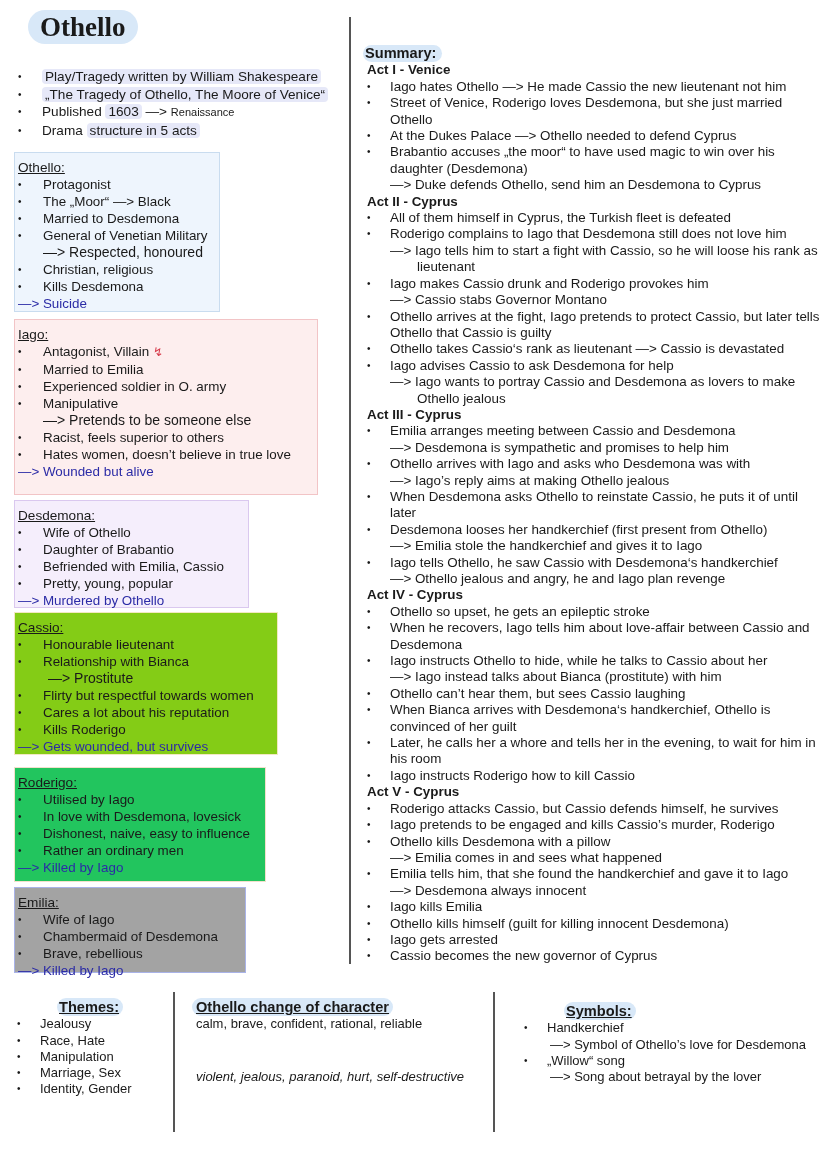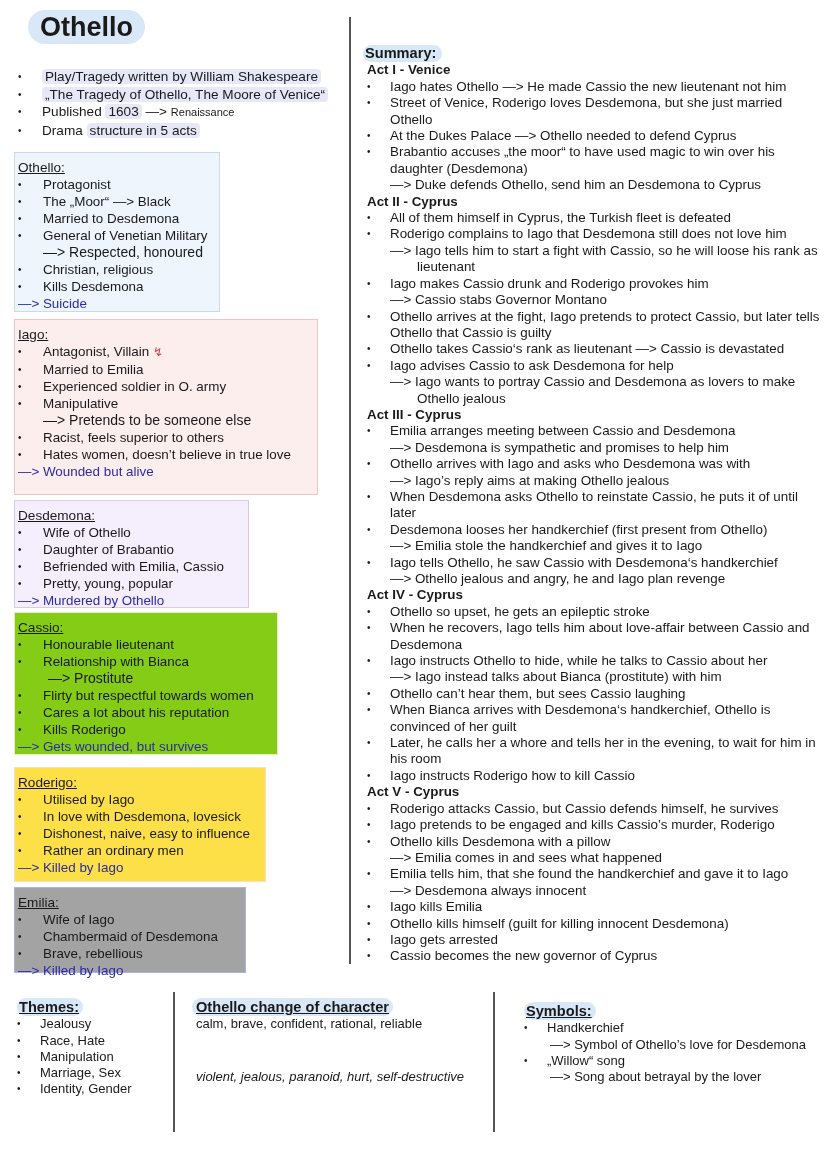--- a/index.html
+++ b/index.html
@@ -1,19 +1,19 @@
 <!DOCTYPE html>
 <html><head>
   <meta charset="utf-8">
   <style>
     * { box-sizing: border-box; margin: 0; padding: 0; }
     html, body { width: 828px; height: 1169px; background: #ffffff; overflow: hidden; }
     body { position: relative; font-family: "Liberation Sans", sans-serif; color: #1a1a1a; font-size: 13.4px; line-height: 16.4px; }
 
-    .title-wrap { position: absolute; left: 28px; top: 10px; }
+    .title-wrap { position: absolute; left: 28px; top: 10px; font-family: Liberation Serif, serif; }
     .title { display: inline-block; font-size: 27px; font-weight: bold; line-height: 34px; padding: 0 12px; border-radius: 18px; background: #d8e8f8; }
 
     .intro { position: absolute; left: 18px; top: 68px; list-style: none; }
     .intro li { position: relative; padding-left: 24px; font-size: 13.6px; line-height: 17.5px; }
     .intro li::before { content: "•"; position: absolute; left: 0; font-size: 10px; }
     .hl { background: #e6e8f8; border-radius: 4px; padding: 0 3px; }
     .small { font-size: 11px; }
 
     .box { position: absolute; left: 14px; padding: 6px 4px 3px 3px; border: 1px solid; }
     .box .head { text-decoration: underline; display: block; font-size: 13.6px; line-height: 17px; }
@@ -21,39 +21,39 @@
     .box li { position: relative; padding-left: 25px; font-size: 13.4px; line-height: 17px; }
     .box li::before { content: "•"; position: absolute; left: 0; font-size: 10px; }
     .box .sub { padding-left: 25px; font-size: 14px; line-height: 17px; }
     .box .outcome { color: #2b2ba6; font-size: 13.4px; line-height: 17px; }
     .villain-mark { color: #d63a4a; font-size: 12px; }
 
     .b-othello { top: 152px; width: 206px; height: 160px; background: #eef5fd; border-color: #c9dcef; }
     .b-iago { top: 319px; width: 304px; height: 176px; background: #fdeeee; border-color: #f2c4c6; }
     .b-desdemona { top: 500px; width: 235px; height: 108px; background: #f5eefc; border-color: #dac8ef; }
     .b-cassio { top: 612px; width: 264px; height: 143px; background: #84cc16; border-color: #f2e8c2; }
-    .b-roderigo { top: 767px; width: 252px; height: 115px; background: #fde047; border-color: #f2e0cc; }
+    .b-roderigo { top: 767px; width: 252px; height: 115px; background: #22c55e; border-color: #f2e0cc; }
     .b-emilia { top: 887px; width: 232px; height: 86px; background: #a3a3a3; border-color: #a9b3e8; }
 
     .vdiv { position: absolute; background: #555; width: 2px; }
     .vdiv.main { left: 349px; top: 17px; height: 947px; }
     .vdiv.b1 { left: 173px; top: 992px; height: 140px; }
     .vdiv.b2 { left: 493px; top: 992px; height: 140px; }
 
     .summary { position: absolute; left: 367px; top: 45px; width: 458px; }
     .sum-title { display: inline-block; font-weight: bold; font-size: 14.6px; line-height: 17px; padding: 0 6px 0 2px; border-radius: 10px; background: #d8e8f8; margin-left: -4px; }
     .act { font-weight: bold; font-size: 13.4px; line-height: 16.4px; }
     .summary ul { list-style: none; }
     .summary li { position: relative; padding-left: 23px; font-size: 13.4px; line-height: 16.4px; }
     .summary li::before { content: "•"; position: absolute; left: 0; font-size: 10px; }
     .summary .arrow { display: block; padding-left: 0; }
     .summary .arrow.deep { padding-left: 27px; text-indent: -27px; }
 
     .themes { position: absolute; left: 17px; top: 998px; }
-    .sec-title { display: inline-block; font-weight: bold; font-size: 14.6px; line-height: 18px; text-decoration: underline; background: #d8e8f8; border-radius: 10px; padding: 0 4px 0 2px; }
+    .sec-title { display: inline-block; font-weight: bold; font-size: 14.6px; line-height: 18px; text-decoration: underline; background: #d8e8f8; border-radius: 10px; padding: 0 4px 0 2px; margin-left: 40px; }
     .themes ul, .symbols ul { list-style: none; }
     .themes li, .symbols li { position: relative; padding-left: 23px; font-size: 13px; line-height: 16.2px; }
     .themes li::before, .symbols li::before { content: "•"; position: absolute; left: 0; font-size: 10px; }
 
     .change { position: absolute; left: 196px; top: 998px; }
     .change .sec-title { padding: 0 4px 0 4px; margin-left: -4px; }
     .change .line { font-size: 13px; line-height: 16.2px; }
     .change .line.after { margin-top: 36px; font-style: italic; }
 
     .symbols { position: absolute; left: 524px; top: 1002px; width: 300px; }

